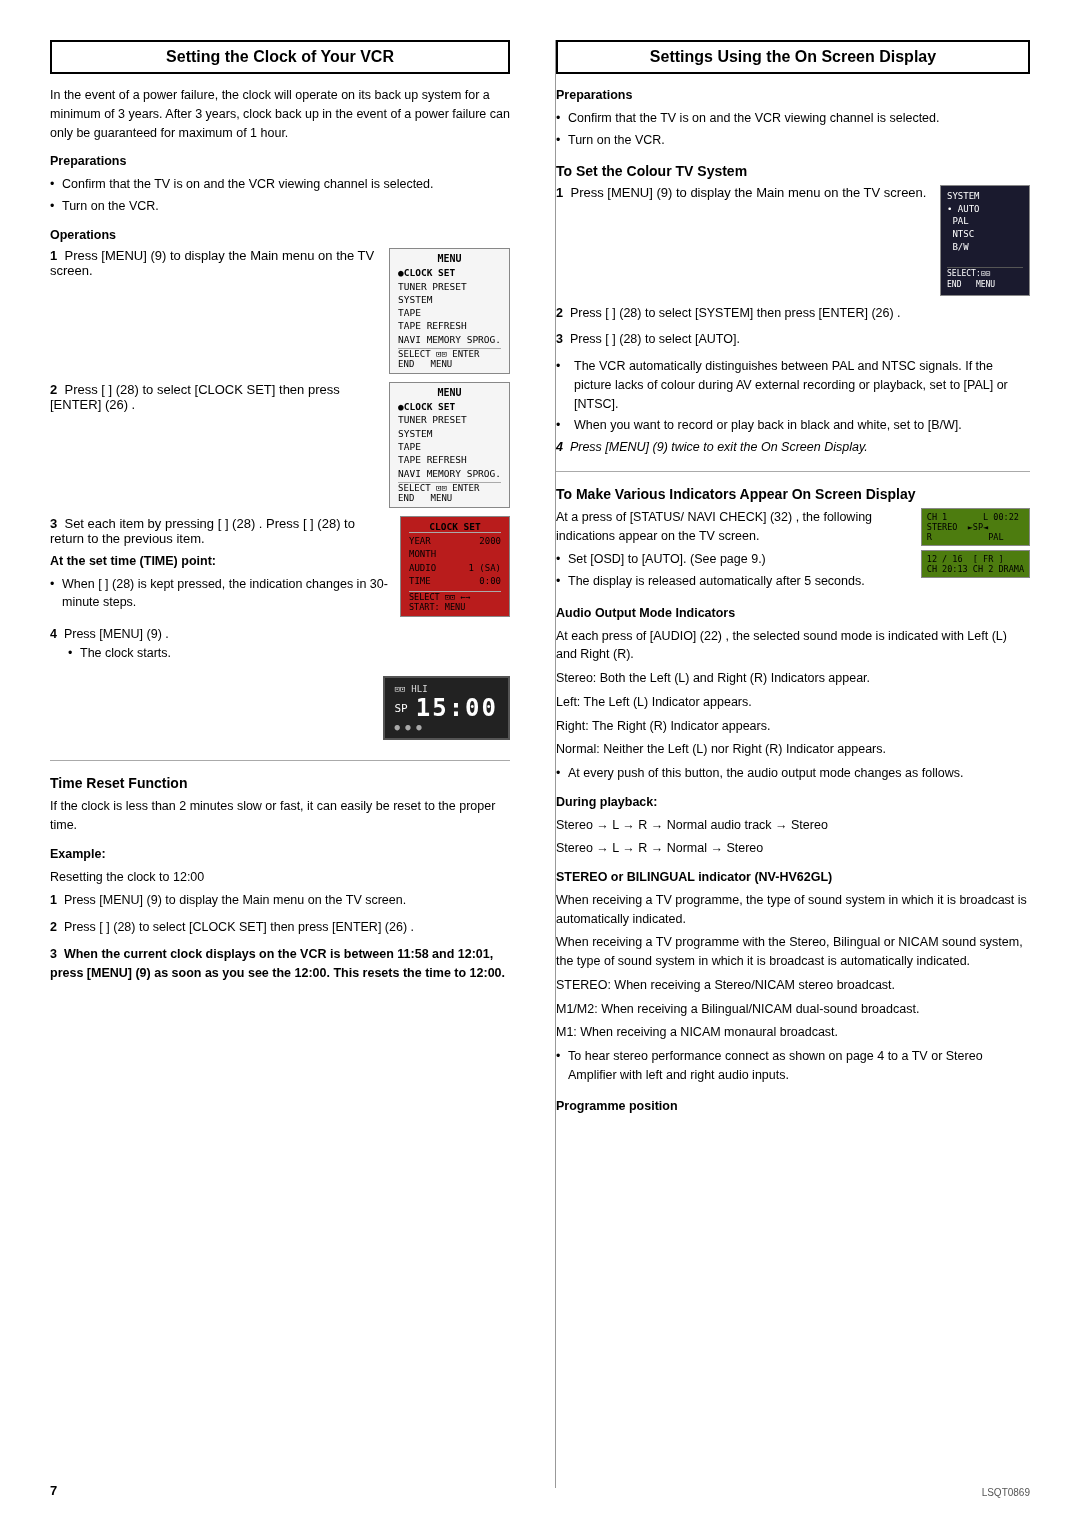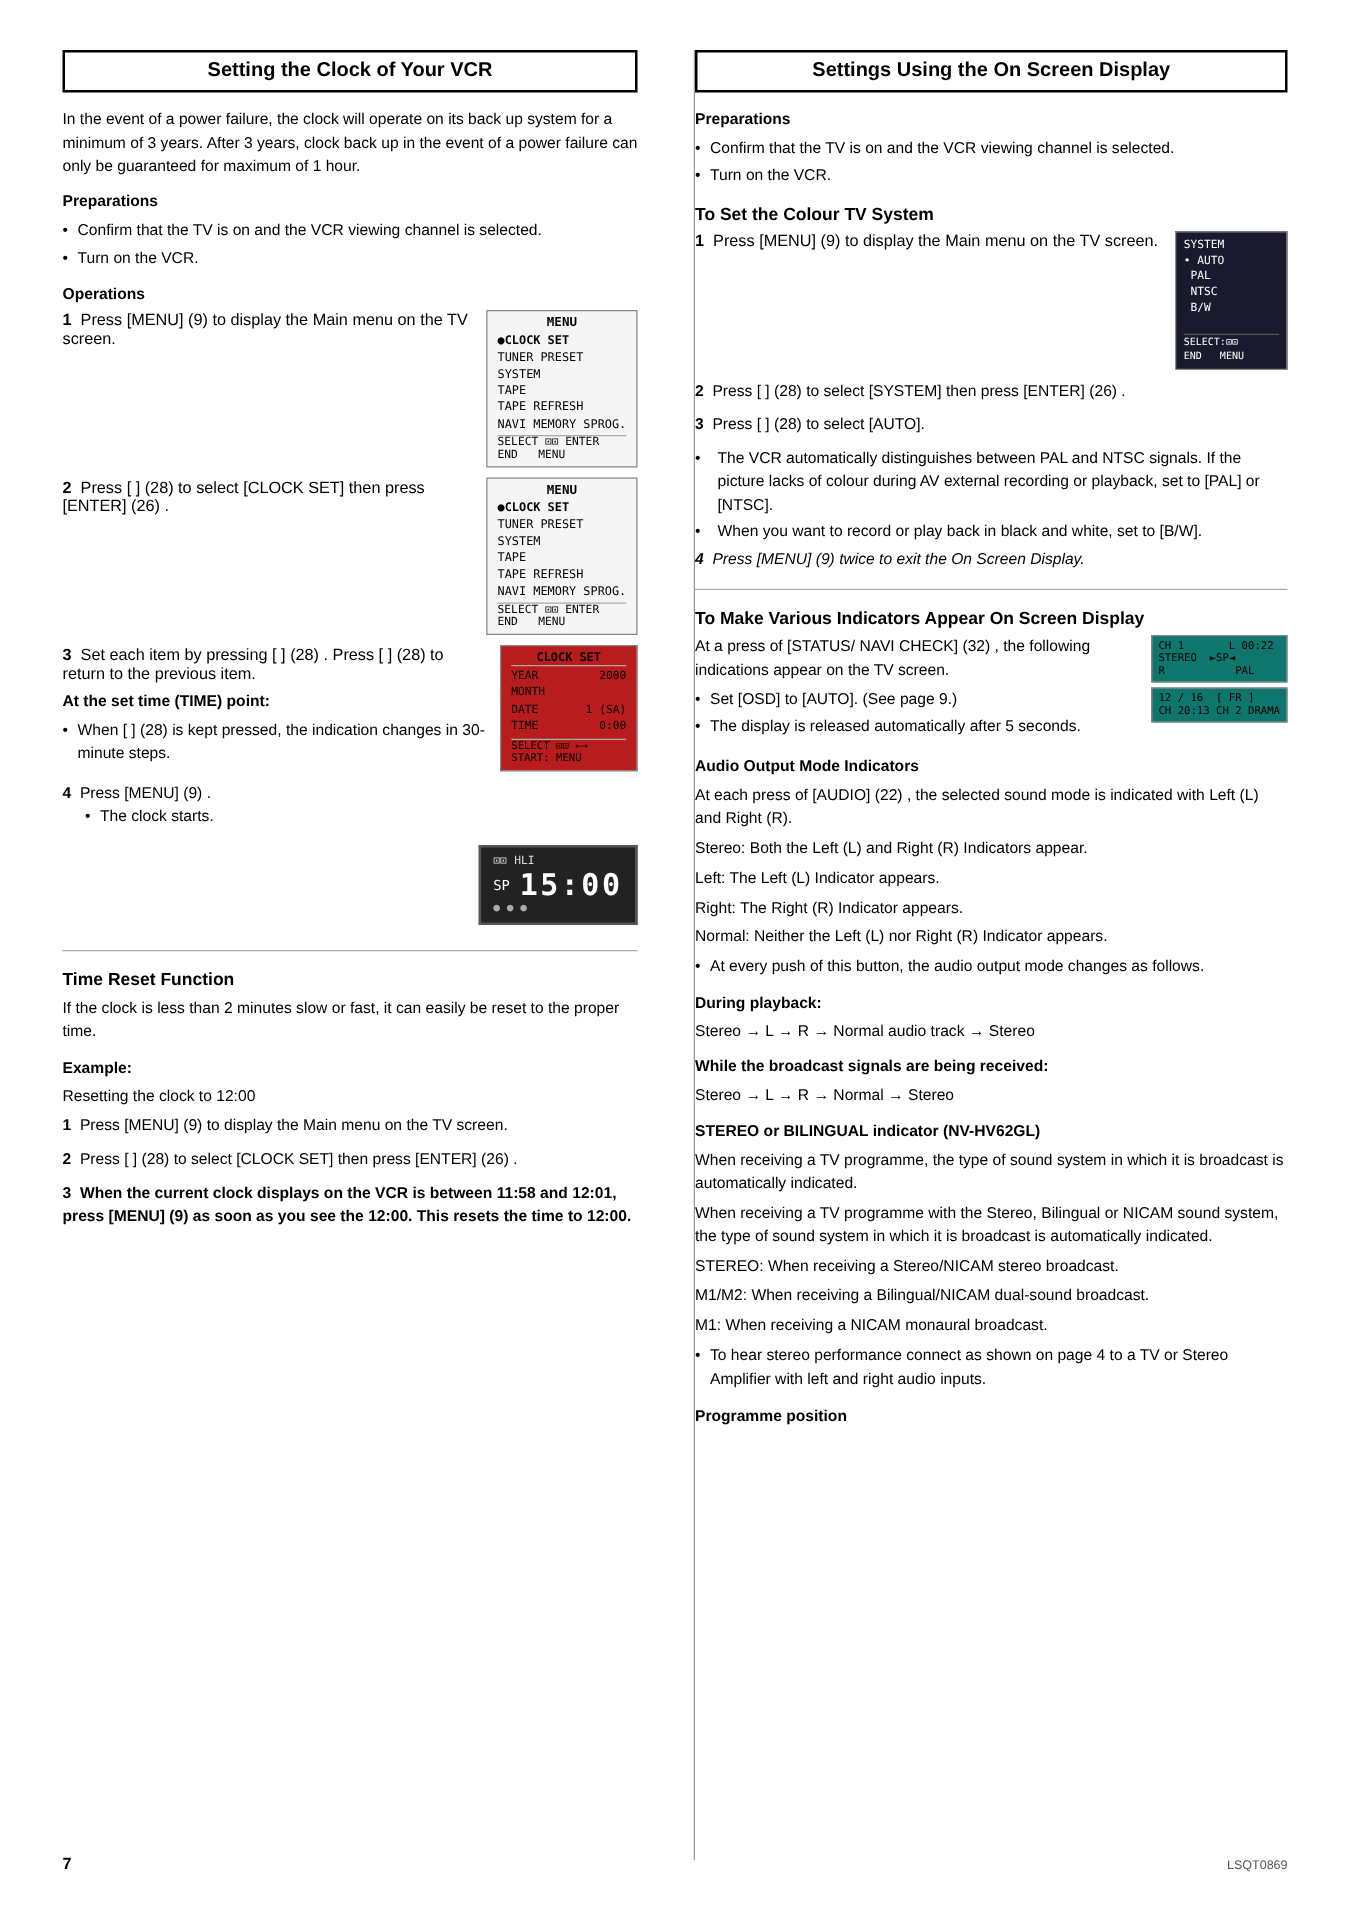--- a/index.html
+++ b/index.html
@@ -172,21 +172,21 @@
       line-height: 1.4;
     }
     .tv-screen-box .tv-item.dot-before::before {
       content: "• ";
     }
     .ind-box {
       border: 1px solid #888;
       font-size: 8.5px;
       font-family: monospace;
       padding: 3px 5px;
-      background: #0f766e;
+      background: #4d7c0f;
       min-width: 80px;
     }
     .clock-set-box {
       border: 1px solid #888;
       background: #b91c1c;
       padding: 4px 8px;
       font-size: 9.5px;
       font-family: monospace;
       min-width: 110px;
     }
@@ -272,21 +272,21 @@
         <div class="cs-title">CLOCK SET</div>
         <div class="cs-row">
             <span>YEAR</span>
             <span>2000</span>
           </div>
         <div class="cs-row">
             <span>MONTH</span>
             <span></span>
           </div>
         <div class="cs-row">
-            <span>DATE</span>
+            <span>AUDIO</span>
             <span>1 (SA)</span>
           </div>
         <div class="cs-row">
             <span>TIME</span>
             <span>0:00</span>
           </div>
         <div class="cs-footer">SELECT ⊡⊡ ←→<br>START: MENU</div>
       </div>
     </div>
 
@@ -395,21 +395,20 @@
     <p>At each press of [AUDIO] (22) , the selected sound mode is indicated with Left (L) and Right (R).</p>
     <p style="margin-top:4px;">Stereo:  Both the Left (L) and Right (R) Indicators appear.</p>
     <p>Left:      The Left (L) Indicator appears.</p>
     <p>Right:    The Right (R) Indicator appears.</p>
     <p>Normal: Neither the Left (L) nor Right (R) Indicator appears.</p>
     <div class="bullet-item">At every push of this button, the audio output mode changes as follows.</div>
 
     <p class="bold-label">During playback:</p>
     <p>Stereo → L → R → Normal audio track → Stereo</p>
 
-    <p class="bold-label">While the broadcast signals are being received:</p>
     <p>Stereo → L → R → Normal → Stereo</p>
 
     <p class="bold-label">STEREO or BILINGUAL indicator (NV-HV62GL)</p>
     <p>When receiving a TV programme, the type of sound system in which it is broadcast is automatically indicated.</p>
 
     <p>When receiving a TV programme with the Stereo, Bilingual or NICAM sound system, the type of sound system in which it is broadcast is automatically indicated.</p>
 
     <p style="margin-top:4px;">STEREO: When receiving a Stereo/NICAM stereo broadcast.</p>
     <p>M1/M2:  When receiving a Bilingual/NICAM dual-sound broadcast.</p>
     <p>M1:        When receiving a NICAM monaural broadcast.</p>

